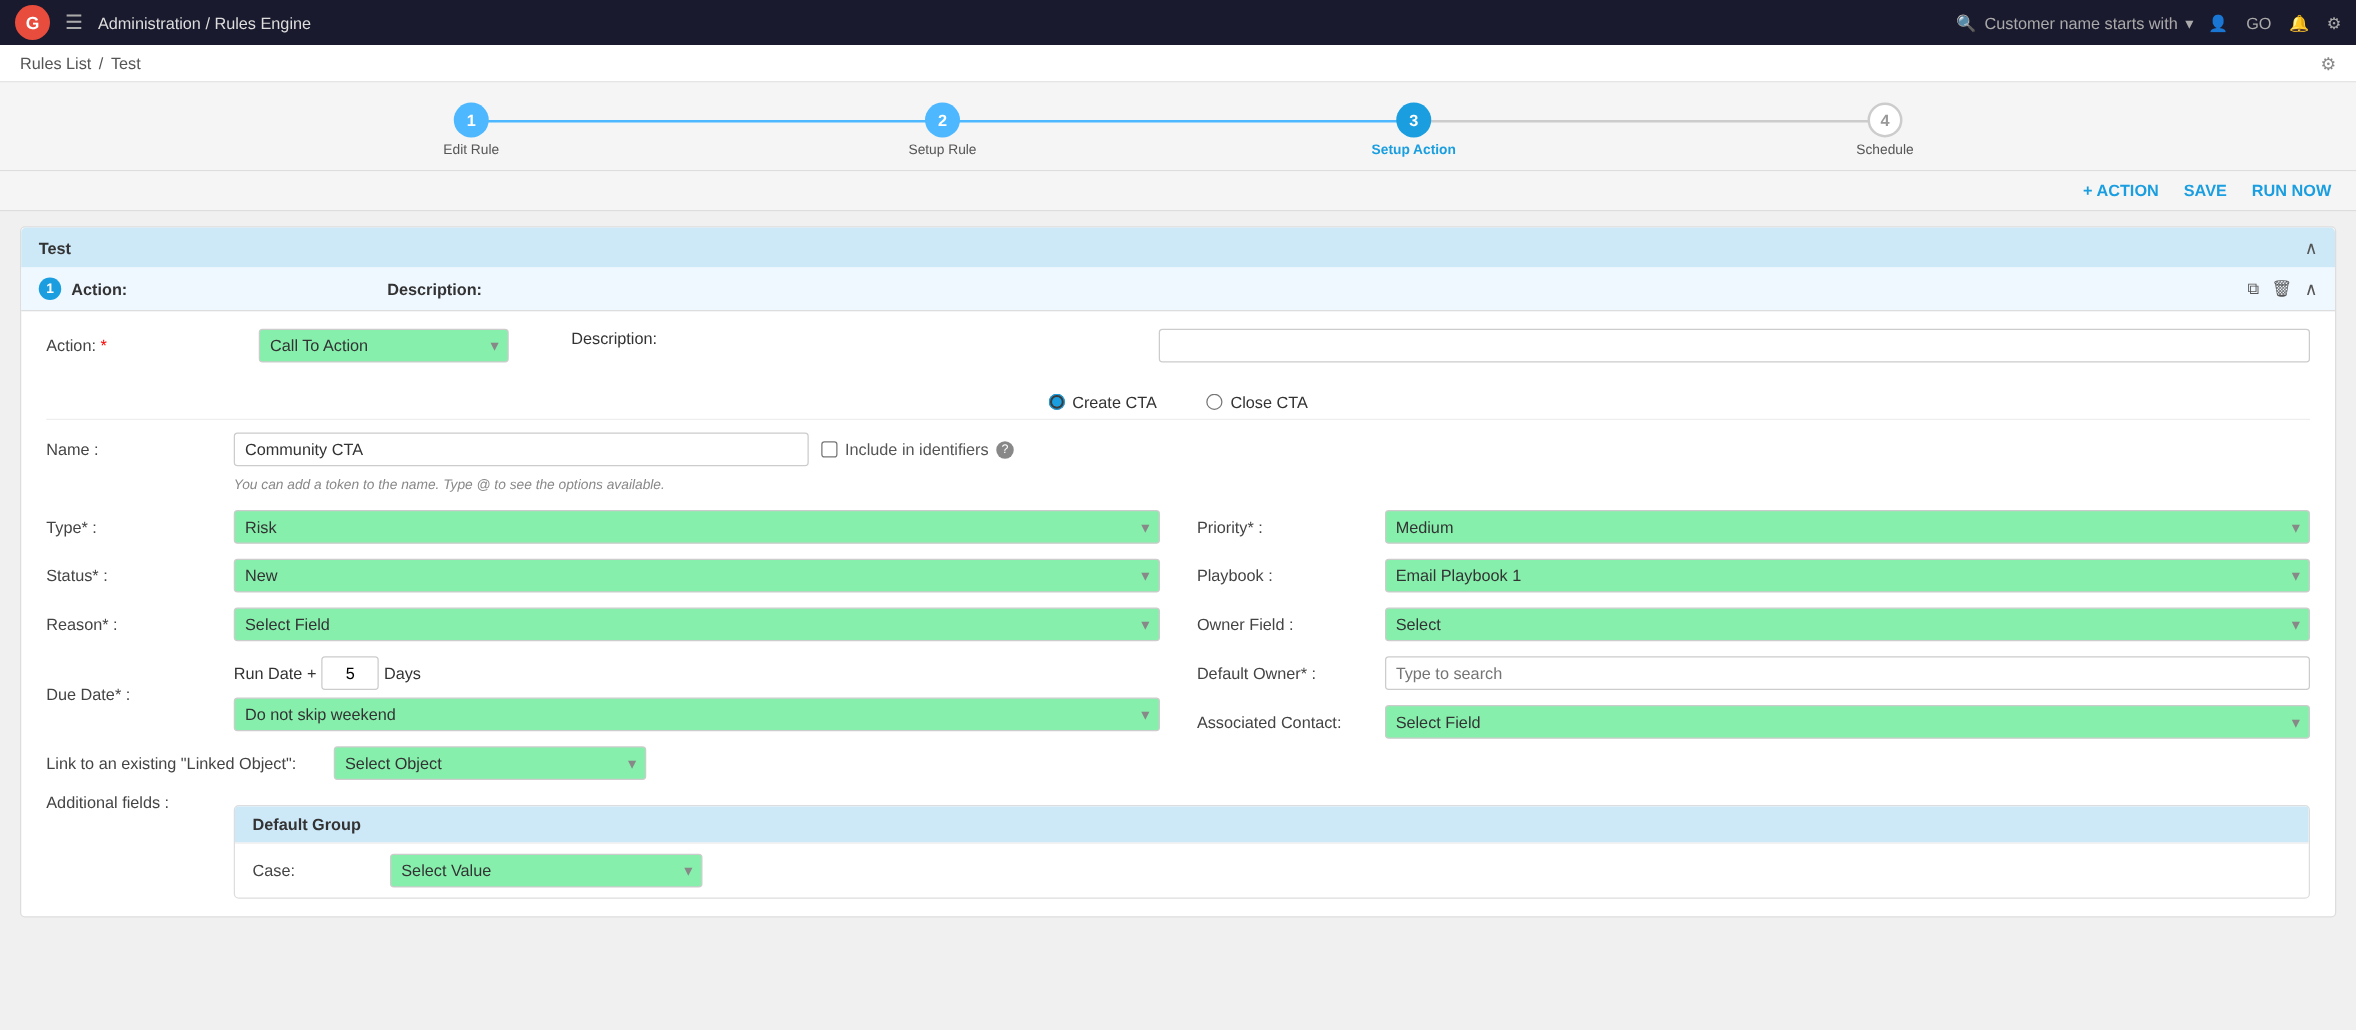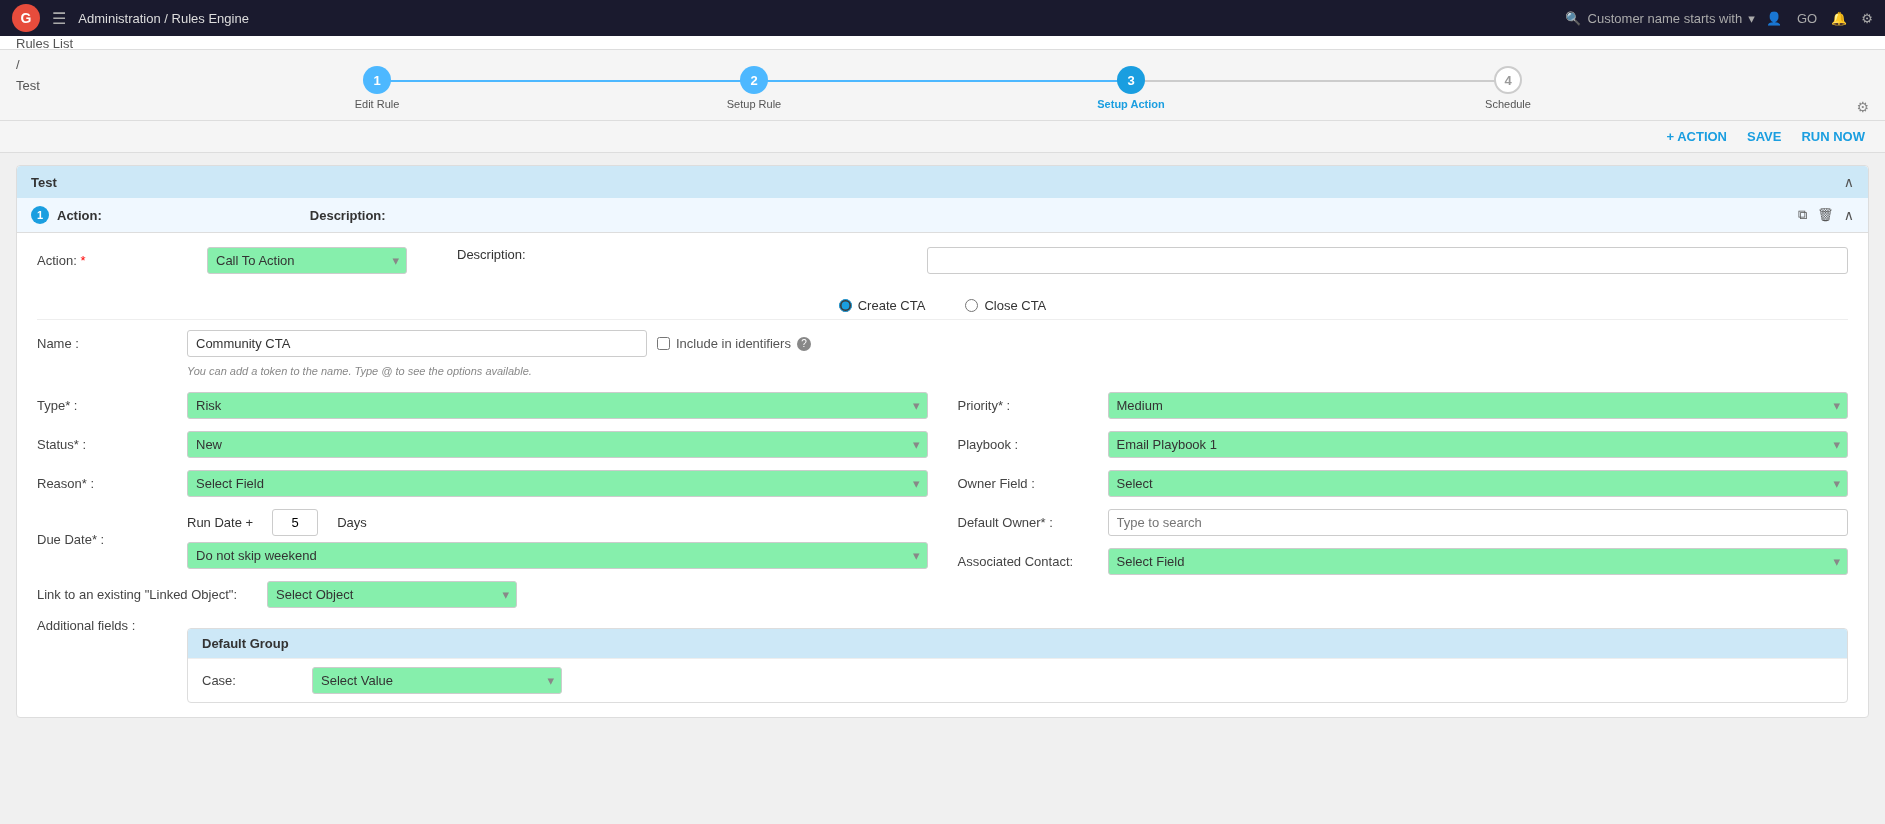--- a/index.html
+++ b/index.html
@@ -26,28 +26,28 @@
     .top-nav .breadcrumb-nav { color: #ddd; font-size: 13px; flex: 1; }
     .top-nav .search-area {
       display: flex; align-items: center; gap: 6px;
       color: #aaa; font-size: 12px;
     }
     .top-nav .icons { display: flex; gap: 14px; color: #aaa; font-size: 15px; }
 
     
     .sub-nav {
       background: #fff;
-      height: 14px;
-      display: flex;
+      height: 30px;
+      display: flex;
+      align-items: center;
       padding: 0 16px;
       border-bottom: 1px solid #ddd;
       font-size: 12px;
       color: #555;
       gap: 6px;
-      flex-direction: column;
     }
 
     
     .wizard {
       background: #f5f5f5;
       padding: 16px 0 10px;
       display: flex;
       align-items: center;
       justify-content: center;
       border-bottom: 1px solid #ddd;
@@ -203,21 +203,21 @@
     .hint-text { font-size: 11px; color: #888; margin-top: 16px; font-style: italic; }
 
     
     .two-col { display: flex; gap: 30px; }
     .two-col-left, .two-col-right { flex: 1; display: flex; flex-direction: column; gap: 12px; }
     .field-row { display: flex; align-items: center; gap: 10px; }
     .field-label { width: 140px; min-width: 110px; color: #444; font-size: 13px; flex-shrink: 0; }
     .field-control { flex: 1; }
 
     
-    .inline-row { display: flex; align-items: center; gap: 19px; }
+    .inline-row { display: flex; align-items: center; gap: 4px; }
     .inline-input-sm {
       width: 46px;
       padding: 5px 6px;
       border: 1px solid #ccc;
       border-radius: 3px;
       font-size: 13px;
       text-align: center;
     }
 
     

